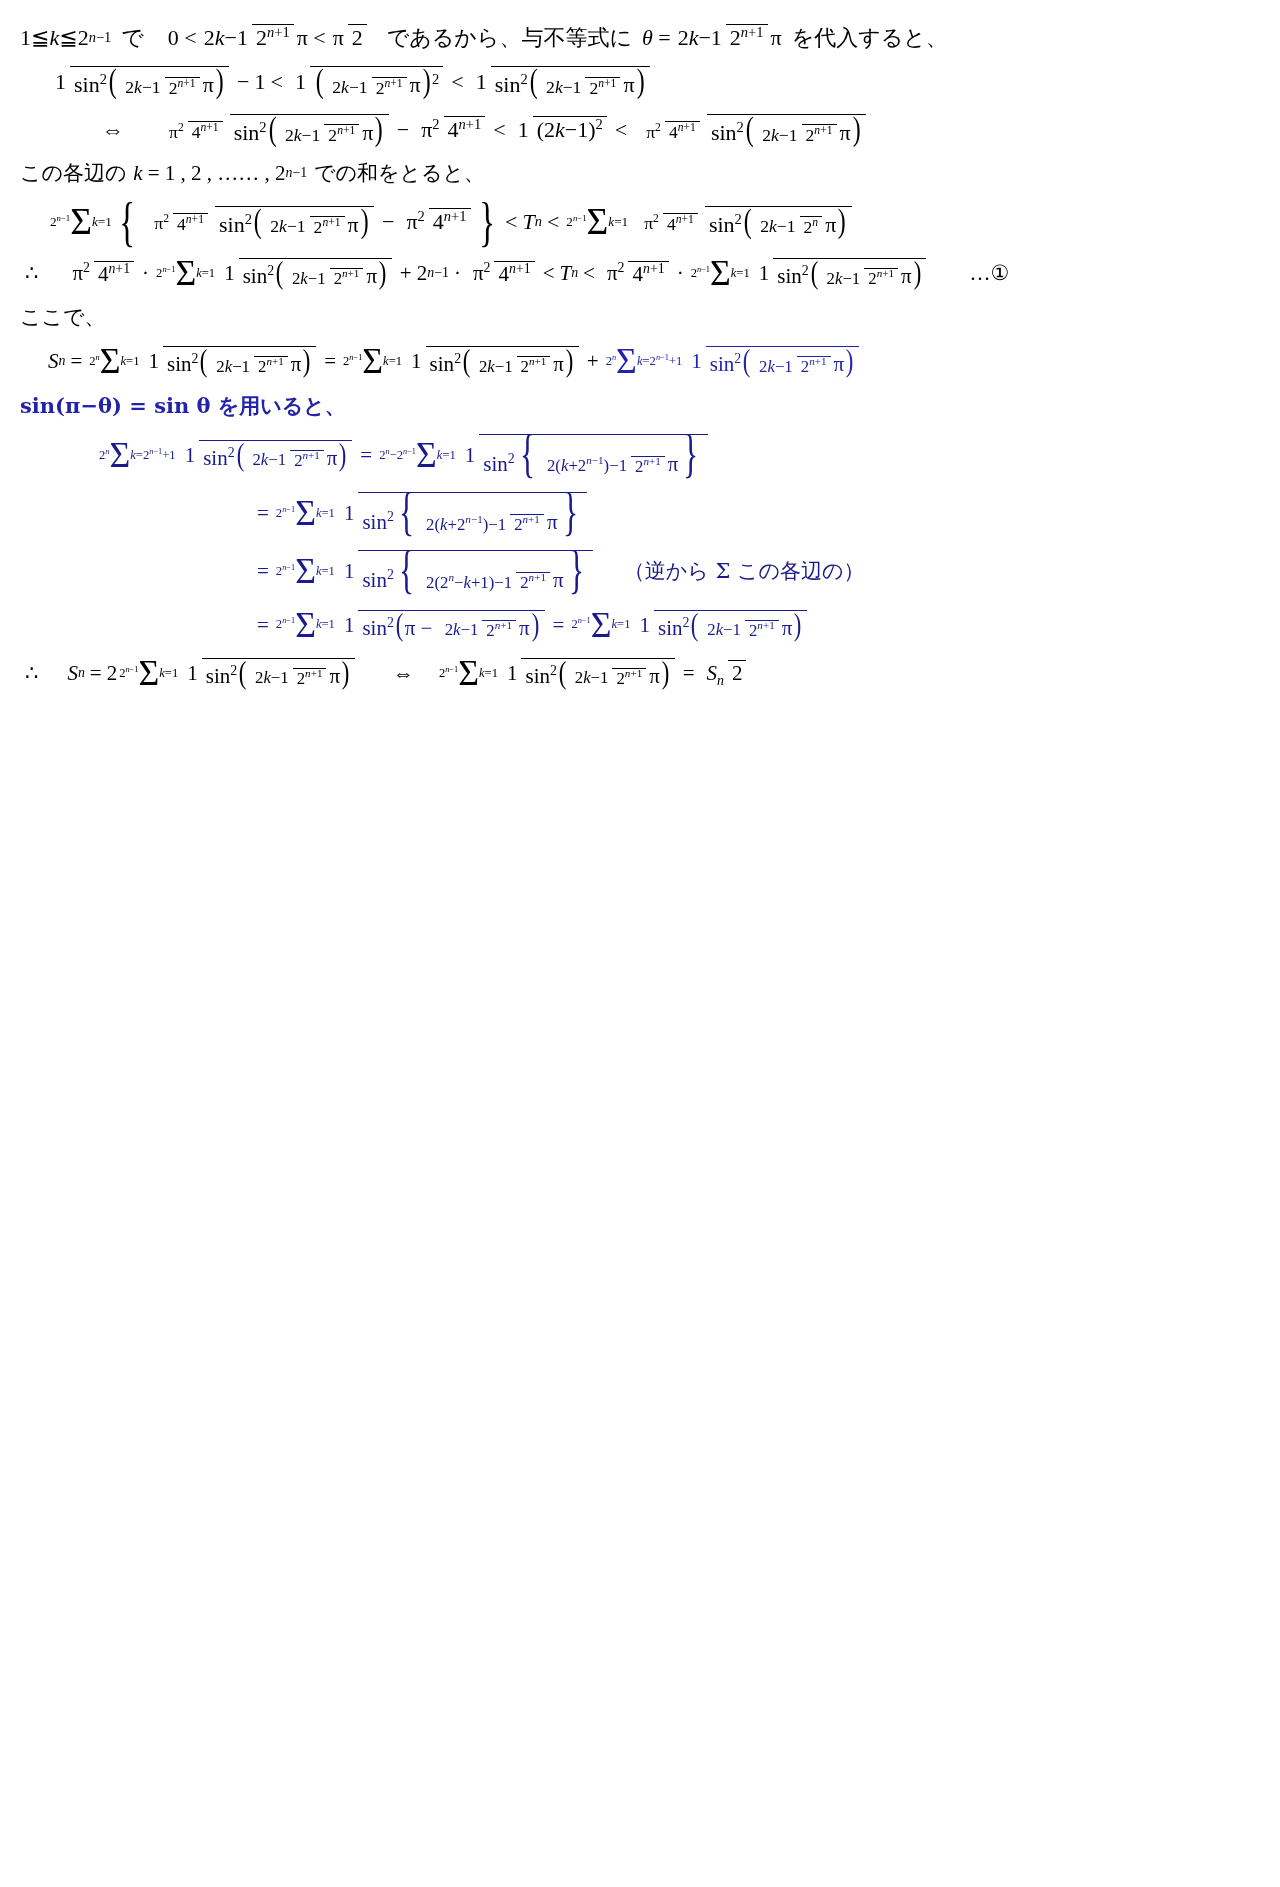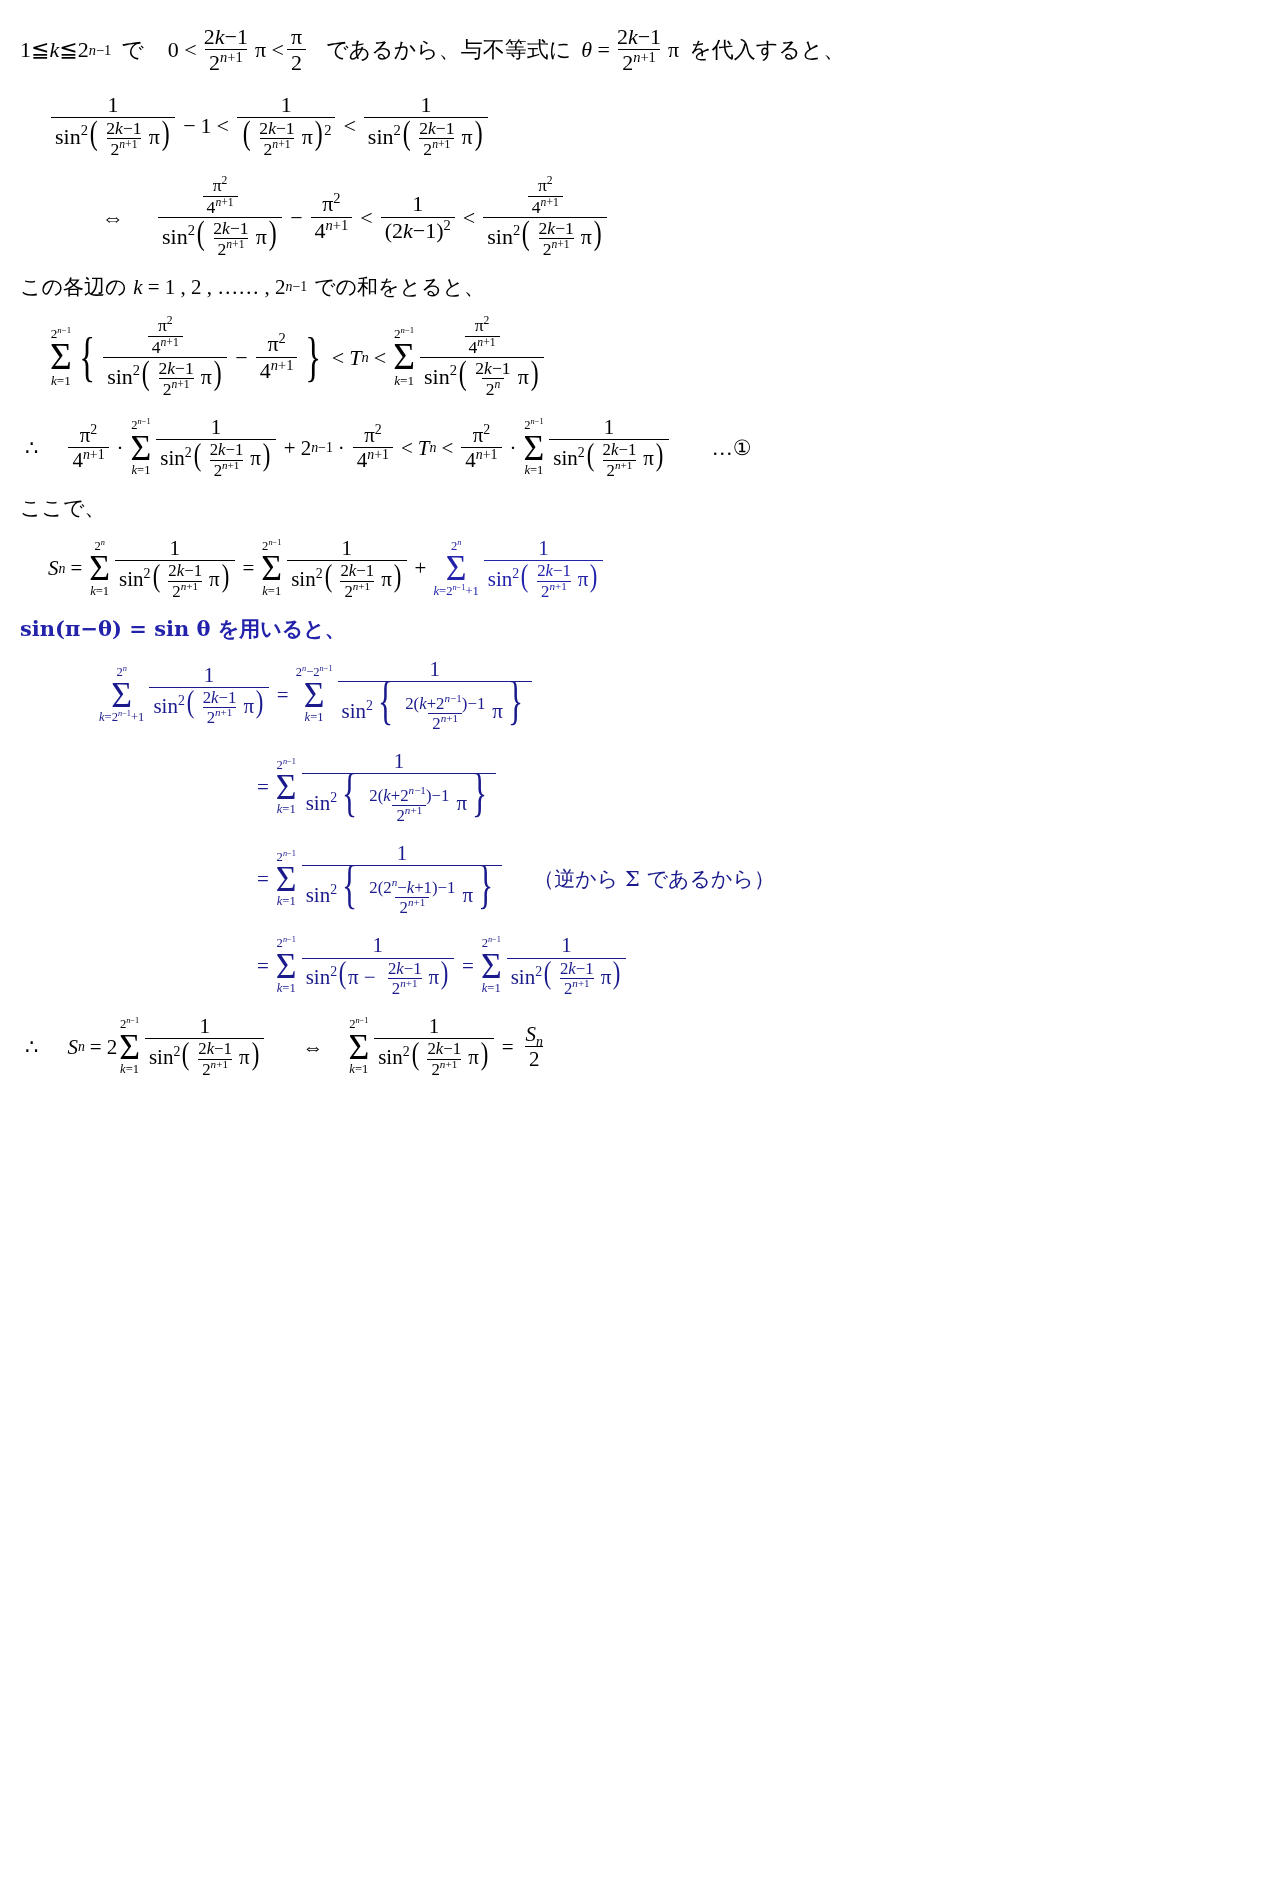--- a/index.html
+++ b/index.html
@@ -22,28 +22,28 @@
     padding:0 18px;
     line-height:1.15;
   }
   .jp{font-family:"DejaVu Serif", serif;}
   .blue{color:#2222aa;}
   .navy{color:#1a1a8c;}
 
   
   .math{display:inline-flex;align-items:center;vertical-align:middle;font-family:"Liberation Serif",serif;}
   .it{font-style:italic;}
-  .frac{display:inline-flex;flex-direction:column;align-items:center;vertical-align:middle;margin:0 3px;}
+  .frac{display:inline-flex;flex-direction:row;align-items:center;vertical-align:middle;margin:0 3px;}
   .frac > .num{padding:0 4px;}
   .frac > .den{padding:0 4px;border-top:1.2px solid currentColor;font-family:Liberation Serif, serif;}
   .sup{font-size:0.66em;vertical-align:super;line-height:0;}
   .sub{font-size:0.66em;vertical-align:sub;line-height:0;}
   .med-paren{font-size:1.55em;line-height:0.8;display:inline-block;transform:scaleX(0.7);}
   .brace{font-size:2.5em;line-height:0.72;display:inline-block;transform:scaleX(0.6);font-weight:300;}
-  .sum{display:inline-flex;flex-direction:column;align-items:center;vertical-align:middle;margin:0 2px;line-height:1;}
+  .sum{display:inline-flex;flex-direction:row;align-items:center;vertical-align:middle;margin:0 2px;line-height:1;}
   .sum .lim{font-size:0.6em;}
   .sum .sig{font-size:1.7em;line-height:0.9;}
   .op{margin:0 5px;}
   .opn{margin:0 3px;}
 
   .row{display:flex;align-items:flex-end;flex-wrap:nowrap;}
   .indent1{padding-left:46px;}
   .indent2{padding-left:95px;}
   .indent3{padding-left:250px;}
   .tag{margin-left:40px;}
@@ -371,21 +371,21 @@
           <span class="sig">Σ</span>
           <span class="lim"><span class="it">k</span>=1</span>
         </span>
       <span class="frac">
         <span class="num">1</span>
         <span class="den">sin<span class="sup">2</span><span class="brace">{</span><span class="frac small">
               <span class="num">2(2<span class="sup"><span class="it">n</span></span>−<span class="it">k</span>+1)−1</span>
               <span class="den">2<span class="sup"><span class="it">n</span>+1</span></span>
             </span>π<span class="brace">}</span></span>
       </span>
-      <span class="note jp">（逆から Σ であるから）</span>
+      <span class="note jp">（逆から Σ この各辺の）</span>
     </span>
   </div>
 
   <div class="line eqline indent3 navy" style="font-size:21px;">
     <span class="math">
       <span class="op">=</span>
       <span class="sum">
           <span class="lim">2<span class="sup"><span class="it">n</span>−1</span></span>
           <span class="sig">Σ</span>
           <span class="lim"><span class="it">k</span>=1</span>

